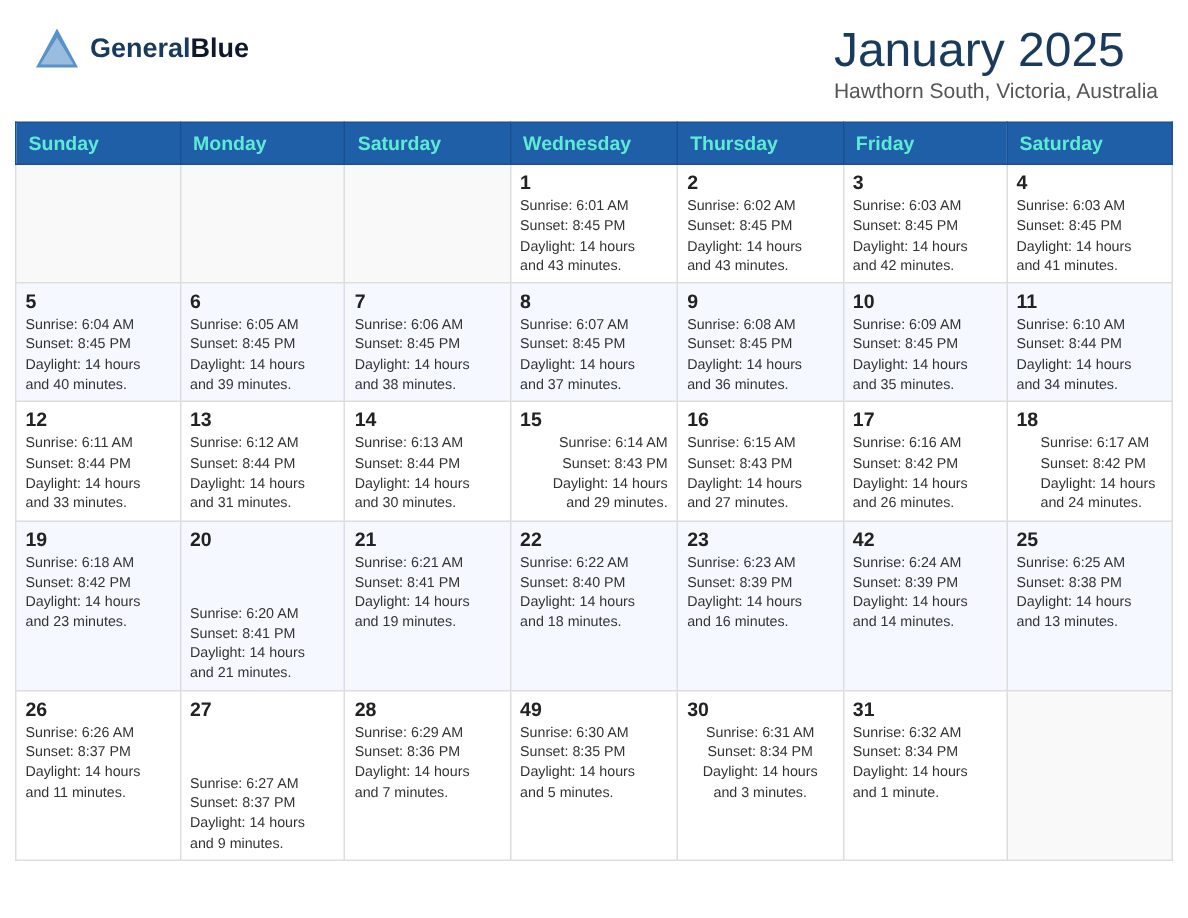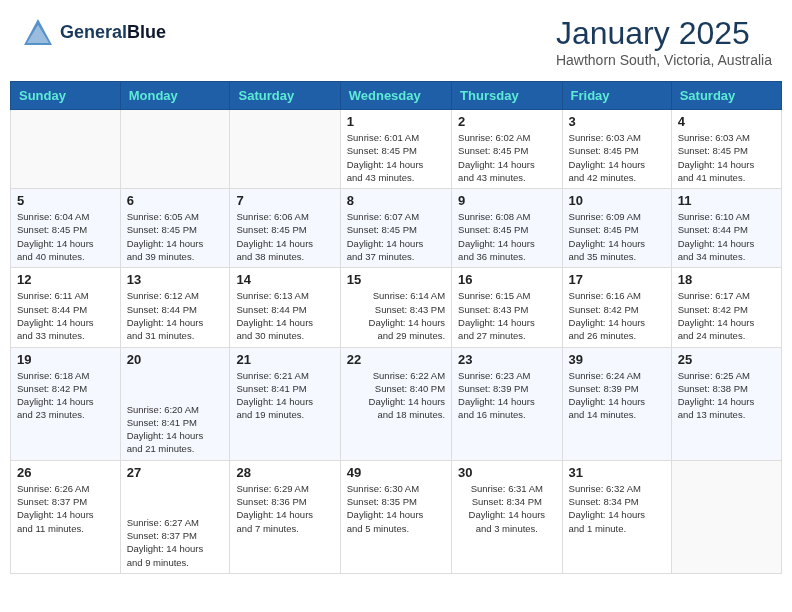--- a/index.html
+++ b/index.html
@@ -260,21 +260,21 @@
         </td>
         <td>
           <span class="day-number">17</span>
           <div class="day-info" style="white-space: pre-line;">Sunrise: 6:16 AM
 Sunset: 8:42 PM
 Daylight: 14 hours
 and 26 minutes.</div>
         </td>
         <td>
           <span class="day-number">18</span>
-          <div class="day-info" style="white-space: pre-line;">Sunrise: 6:17 AM
+          <div class="day-info" style="white-space: pre-line; margin-left: 16px;">Sunrise: 6:17 AM
 Sunset: 8:42 PM
 Daylight: 14 hours
 and 24 minutes.</div>
         </td>
       </tr>
       <tr>
         <td>
           <span class="day-number">19</span>
           <div class="day-info" style="white-space: pre-line;">Sunrise: 6:18 AM
 Sunset: 8:42 PM
@@ -290,34 +290,34 @@
         </td>
         <td>
           <span class="day-number">21</span>
           <div class="day-info" style="white-space: pre-line;">Sunrise: 6:21 AM
 Sunset: 8:41 PM
 Daylight: 14 hours
 and 19 minutes.</div>
         </td>
         <td>
           <span class="day-number">22</span>
-          <div class="day-info" style="white-space: pre-line; text-align: right;">Sunrise: 6:22 AM
+          <div class="day-info" style="white-space: pre-line;">Sunrise: 6:22 AM
 Sunset: 8:40 PM
 Daylight: 14 hours
 and 18 minutes.</div>
         </td>
         <td>
           <span class="day-number">23</span>
           <div class="day-info" style="white-space: pre-line;">Sunrise: 6:23 AM
 Sunset: 8:39 PM
 Daylight: 14 hours
 and 16 minutes.</div>
         </td>
         <td>
-          <span class="day-number">39</span>
+          <span class="day-number">42</span>
           <div class="day-info" style="white-space: pre-line;">Sunrise: 6:24 AM
 Sunset: 8:39 PM
 Daylight: 14 hours
 and 14 minutes.</div>
         </td>
         <td>
           <span class="day-number">25</span>
           <div class="day-info" style="white-space: pre-line;">Sunrise: 6:25 AM
 Sunset: 8:38 PM
 Daylight: 14 hours

